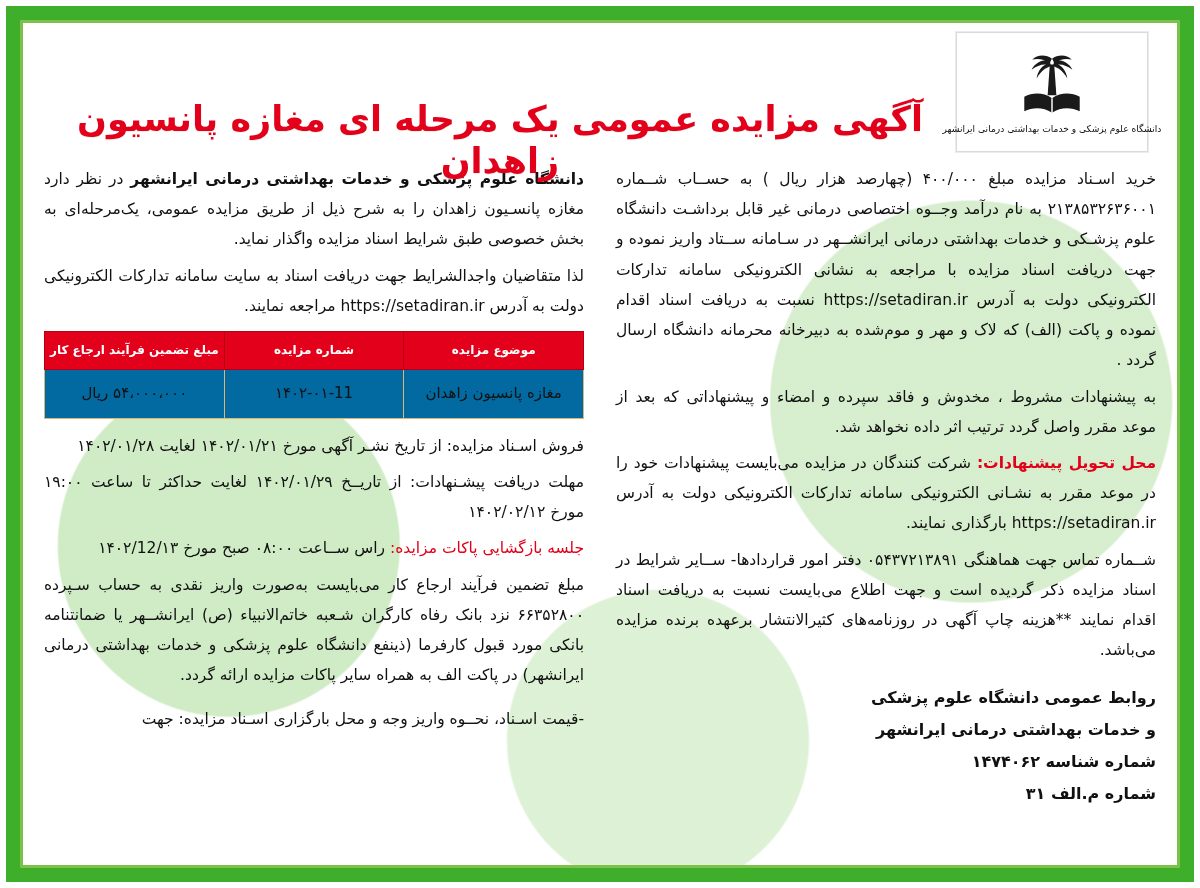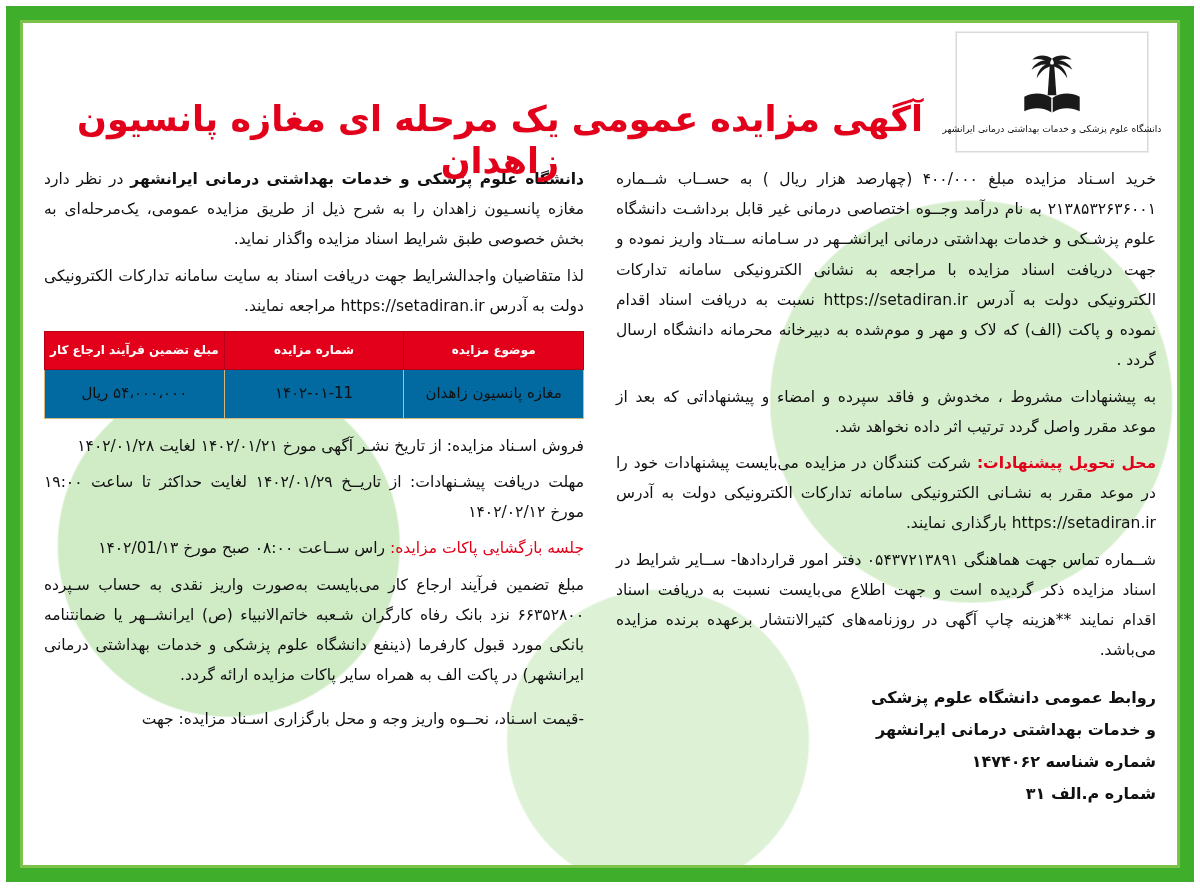--- a/index.html
+++ b/index.html
@@ -203,20 +203,20 @@
             <tr>
               <td>مغازه پانسیون زاهدان</td>
               <td>۱۴۰۲-۰۱-11</td>
               <td>۵۴،۰۰۰،۰۰۰ ریال</td>
             </tr>
           </tbody>
         </table>
 
         <p>فروش اسـناد مزایده: از تاریخ نشـر آگهی مورخ ۱۴۰۲/۰۱/۲۱ لغایت ۱۴۰۲/۰۱/۲۸</p>
         <p>مهلت دریافت پیشـنهادات: از تاریــخ ۱۴۰۲/۰۱/۲۹ لغایت حداکثر تا ساعت ۱۹:۰۰ مورخ ۱۴۰۲/۰۲/۱۲</p>
-        <p><span class="red">جلسه بازگشایی پاکات مزایده:</span><span> راس ســاعت ۰۸:۰۰ صبح مورخ ۱۴۰۲/01/۱۳</span></p>
+        <p><span class="red">جلسه بازگشایی پاکات مزایده:</span><span> راس ســاعت ۰۸:۰۰ صبح مورخ ۱۴۰۲/12/۱۳</span></p>
         <p>مبلغ تضمین فرآیند ارجاع کار می‌بایست به‌صورت واریز نقدی به حساب سـپرده ۶۶۳۵۲۸۰۰ نزد بانک رفاه کارگران شـعبه خاتم‌الانبیاء (ص) ایرانشــهر یا ضمانتنامه بانکی مورد قبول کارفرما (ذینفع دانشگاه علوم پزشکی و خدمات بهداشتی درمانی ایرانشهر) در پاکت الف به همراه سایر پاکات مزایده ارائه گردد.</p>
         <p class="foot-note">-قیمت اسـناد، نحــوه واریز وجه و محل بارگزاری اسـناد مزایده: جهت</p>
       </div>
 
     </div>
   </div>
 </div>
 
 </body></html>

